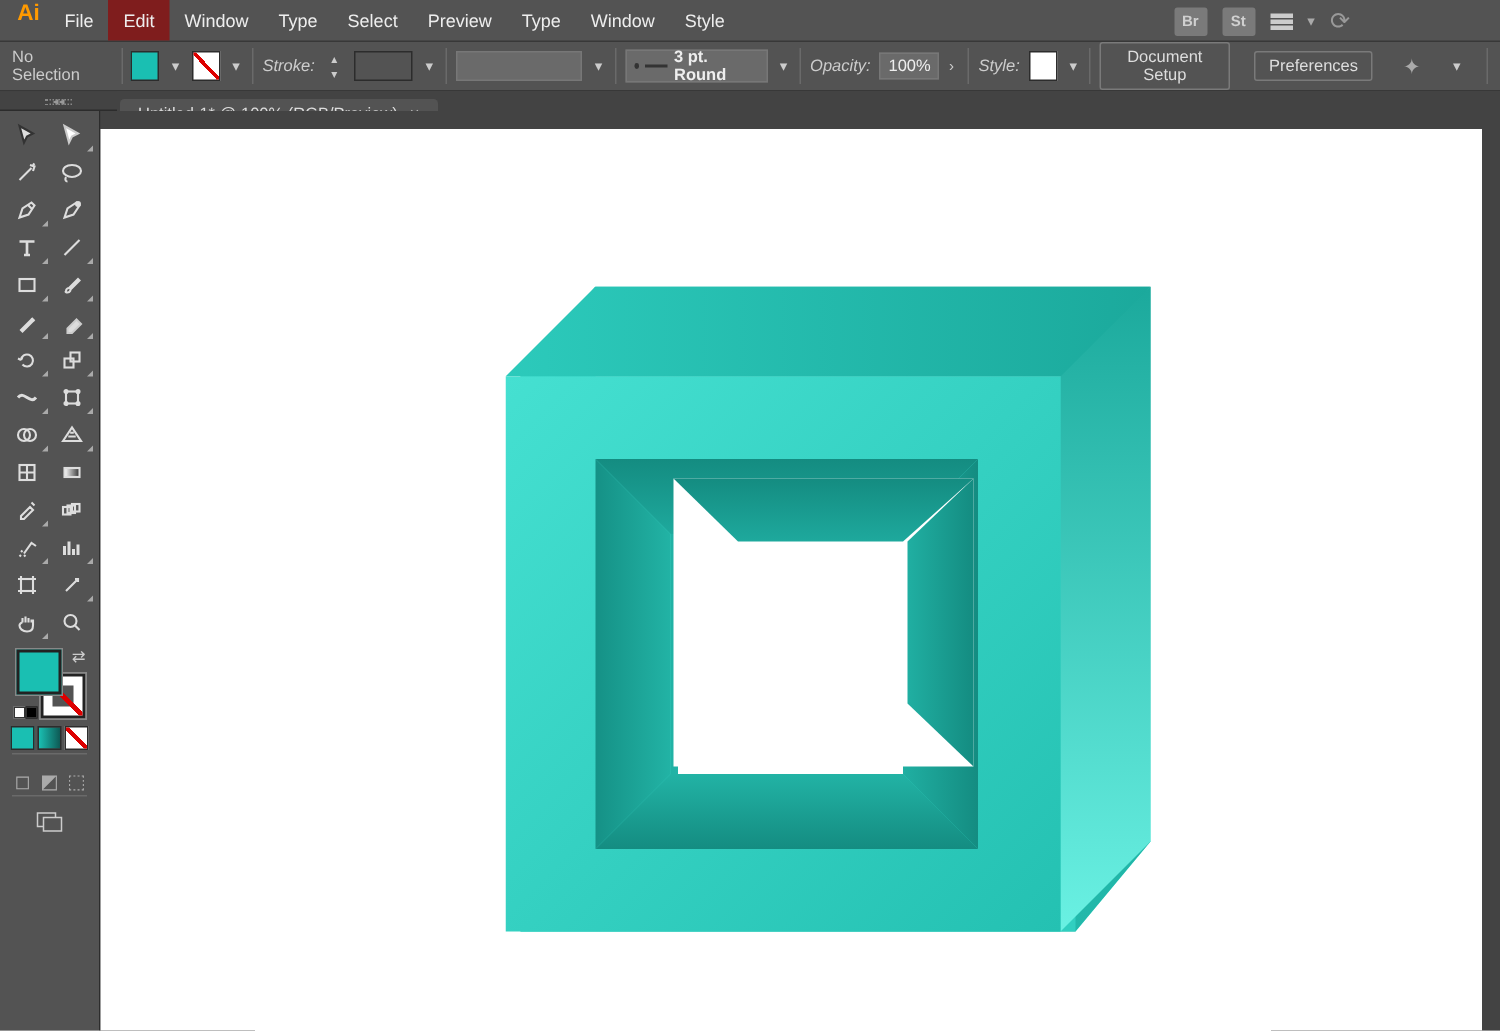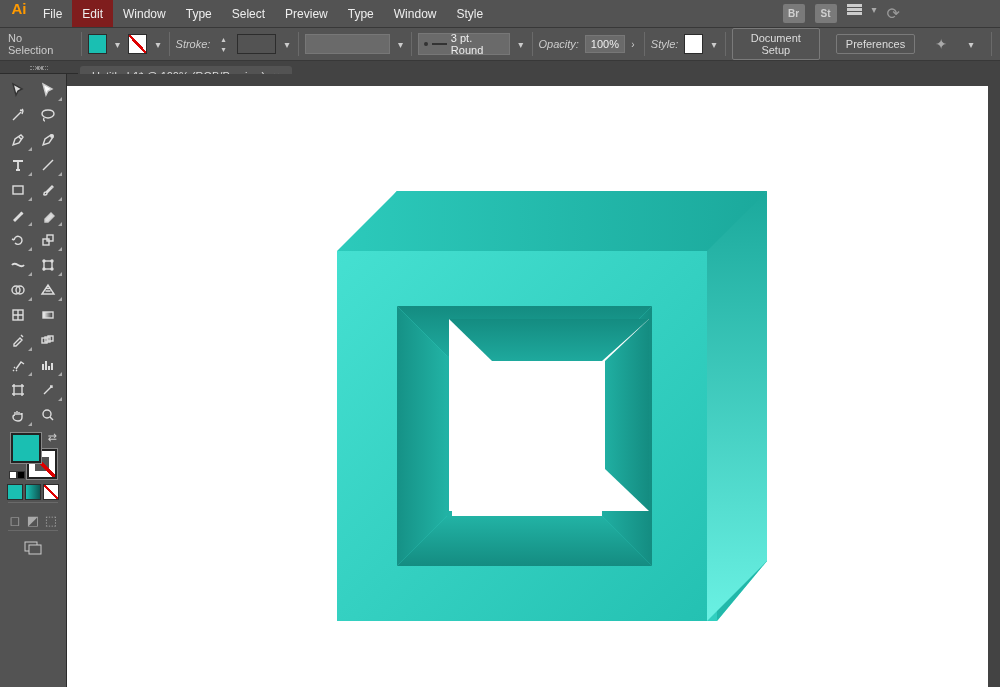--- a/index.html
+++ b/index.html
@@ -4,41 +4,41 @@
 <style>
 * { margin:0; padding:0; box-sizing:border-box; font-family:"Segoe UI",Tahoma,sans-serif; }
 body { width:1000px; height:687px; background:#535353; overflow:hidden; position:relative; }
 
 
 .menubar { height:27px; background:#535353; display:flex; align-items:center; padding-left:5px; gap:0; }
 .logo { width:28px; height:27px; display:flex; align-items:flex-start; justify-content:center; }
 .logo span { color:#ff9a00; font-weight:bold; font-size:15px; }
 .menu-item { color:#eee; font-size:12px; padding:0 10px; height:27px; display:flex; align-items:center; cursor:pointer; }
 .menu-item.active { background:#7f1d1d; }
-.topright-icons { position:absolute; right:100px; top:4px; display:flex; gap:10px; }
+.topright-icons { position:absolute; right:100px; top:4px; display:flex; gap:10px; align-items:center; }
 .ti-box { width:22px; height:19px; background:#7a7a7a; color:#d0d0d0; font-size:10px; font-weight:bold; display:flex; align-items:center; justify-content:center; border-radius:2px; }
 .ti-work { display:flex; flex-direction:column; gap:1px; }
 .ti-work div{ width:15px; height:3px; background:#ccc; }
 .ti-arrow { color:#aaa; font-size:10px; }
 .ti-refresh { color:#999; font-size:16px; }
 
 
 .controlbar { height:34px; background:#535353; border-top:1px solid #383838; border-bottom:1px solid #383838; display:flex; align-items:center; padding:0 8px; gap:6px; color:#ddd; font-size:11px;}
 .noselection { color:#ccc; font-size:11px; margin-right:8px; }
 .sep { width:1px; height:24px; background:#6a6a6a; }
 .swatch { width:20px; height:20px; border:1px solid #2c2c2c; position:relative; }
 .swatch.teal { background:#1abfb2; }
 .swatch.none { background:#fff; }
 .swatch.none::after{ content:""; position:absolute; inset:0; background:linear-gradient(to top right, transparent 45%, #d00 45%, #d00 55%, transparent 55%); }
 .dd { width:10px; display:flex; align-items:center; justify-content:center; color:#ccc; font-size:10px;}
 .lbl { color:#ccc;font-style:italic; }
 .stroke-spin { width:15px; display:flex; flex-direction:column; gap:1px; font-size:8px; color:#ccc; align-items:center;}
 .long-swatch{ width:42px; height:20px; border:1px solid #2c2c2c; }
 .brush-rect{ width:90px; height:20px; background:#6a6a6a; border:1px solid #777;}
-.stroke-opts { display:flex; align-items:center; background:#6a6a6a; height:22px; border:1px solid #777; padding:0 5px; gap:4px; font-size:11px; color:#eee;}
+.stroke-opts { display:flex; align-items:center; background:#6a6a6a; height:22px; border:1px solid #777; padding:0 5px; gap:4px; font-size:11px; color:#eee;font-weight:bold;}
 .stroke-opts .dash{ width:4px; height:4px; background:#333; border-radius:50%;}
 .stroke-opts .line{ width:16px; height:1px; border-top:2px solid #333;}
 .opacity-box{ display:flex; align-items:center; height:22px; gap:3px;}
 .opacity-box input{ width:40px; height:18px; background:#6a6a6a; border:1px solid #777; color:#eee; font-size:11px; text-align:center;}
 .rgtbtns{ margin-left:auto; display:flex; gap:16px; align-items:center;}
 .ctrl-btn{ background:#535353; border:1px solid #7a7a7a; color:#ddd; font-size:11px; padding:3px 9px; border-radius:2px; cursor:pointer;}
 .star-icon{ color:#aaa; font-size:14px; padding:0 4px;}
 
 
 .tabrow{ height:25px; background:#434343; display:flex; align-items:flex-end; padding-left:80px;}

